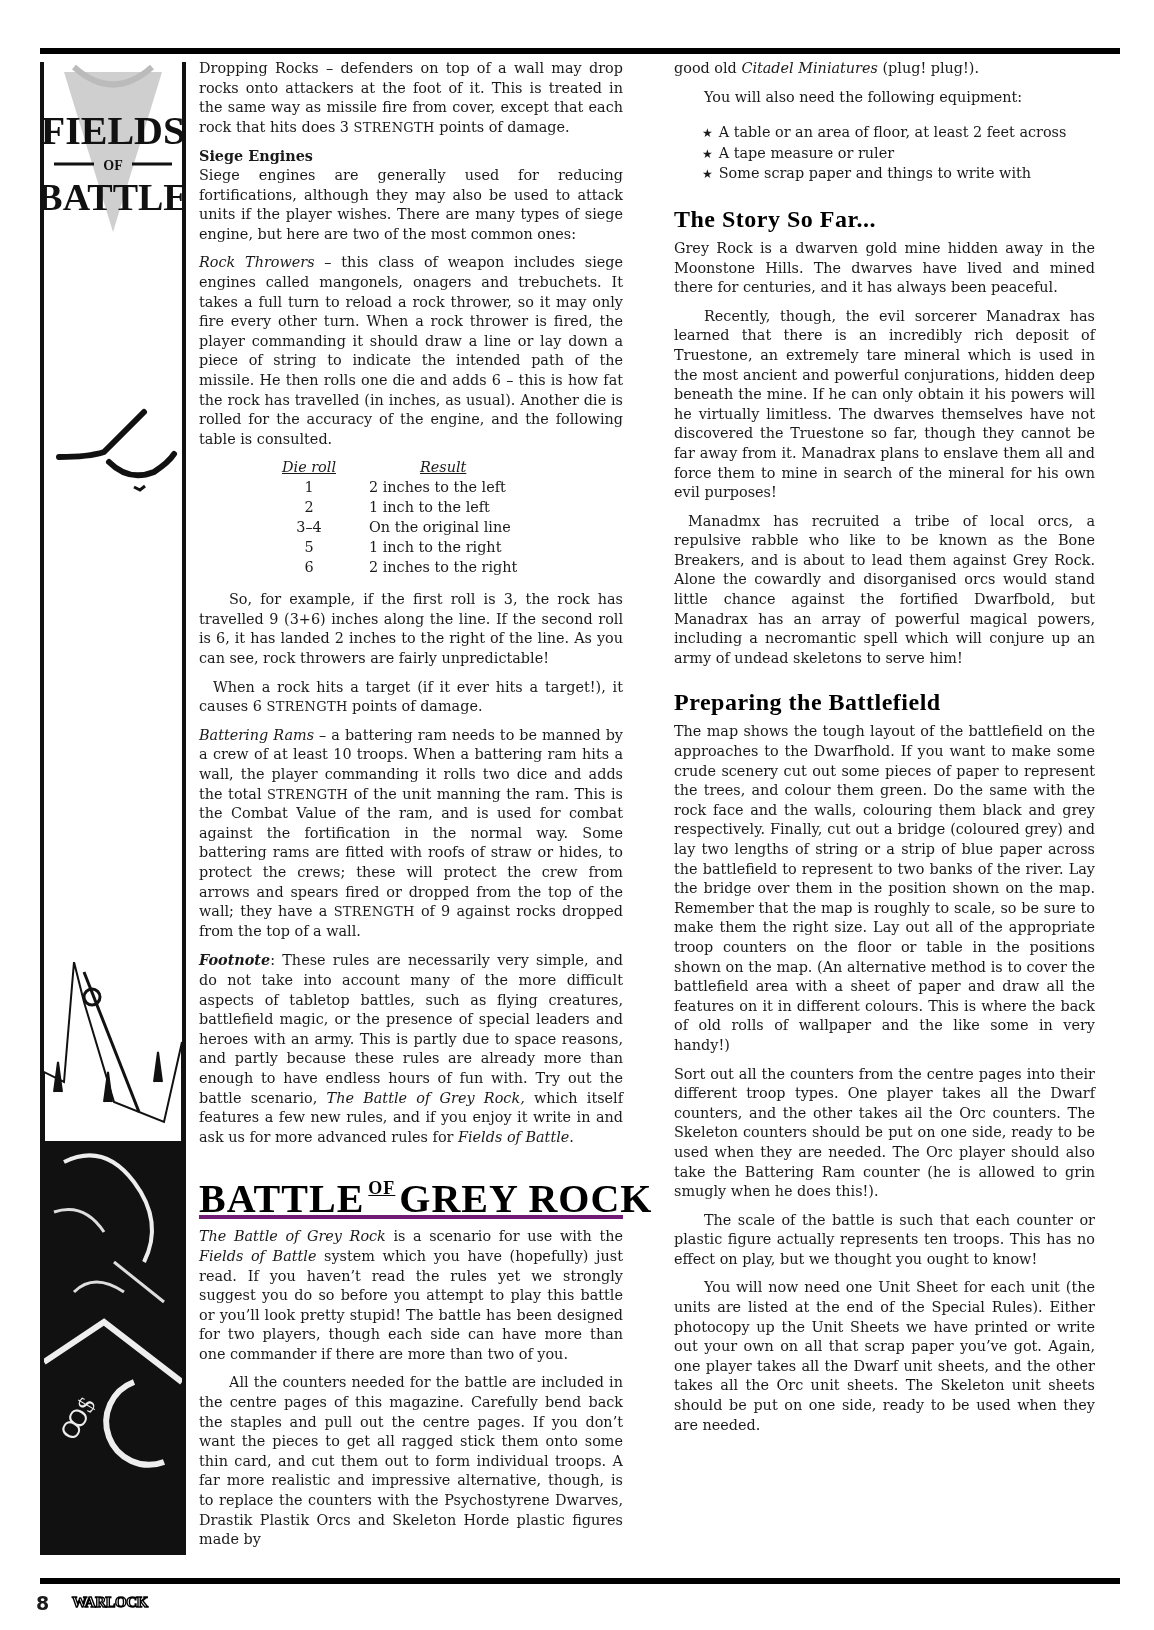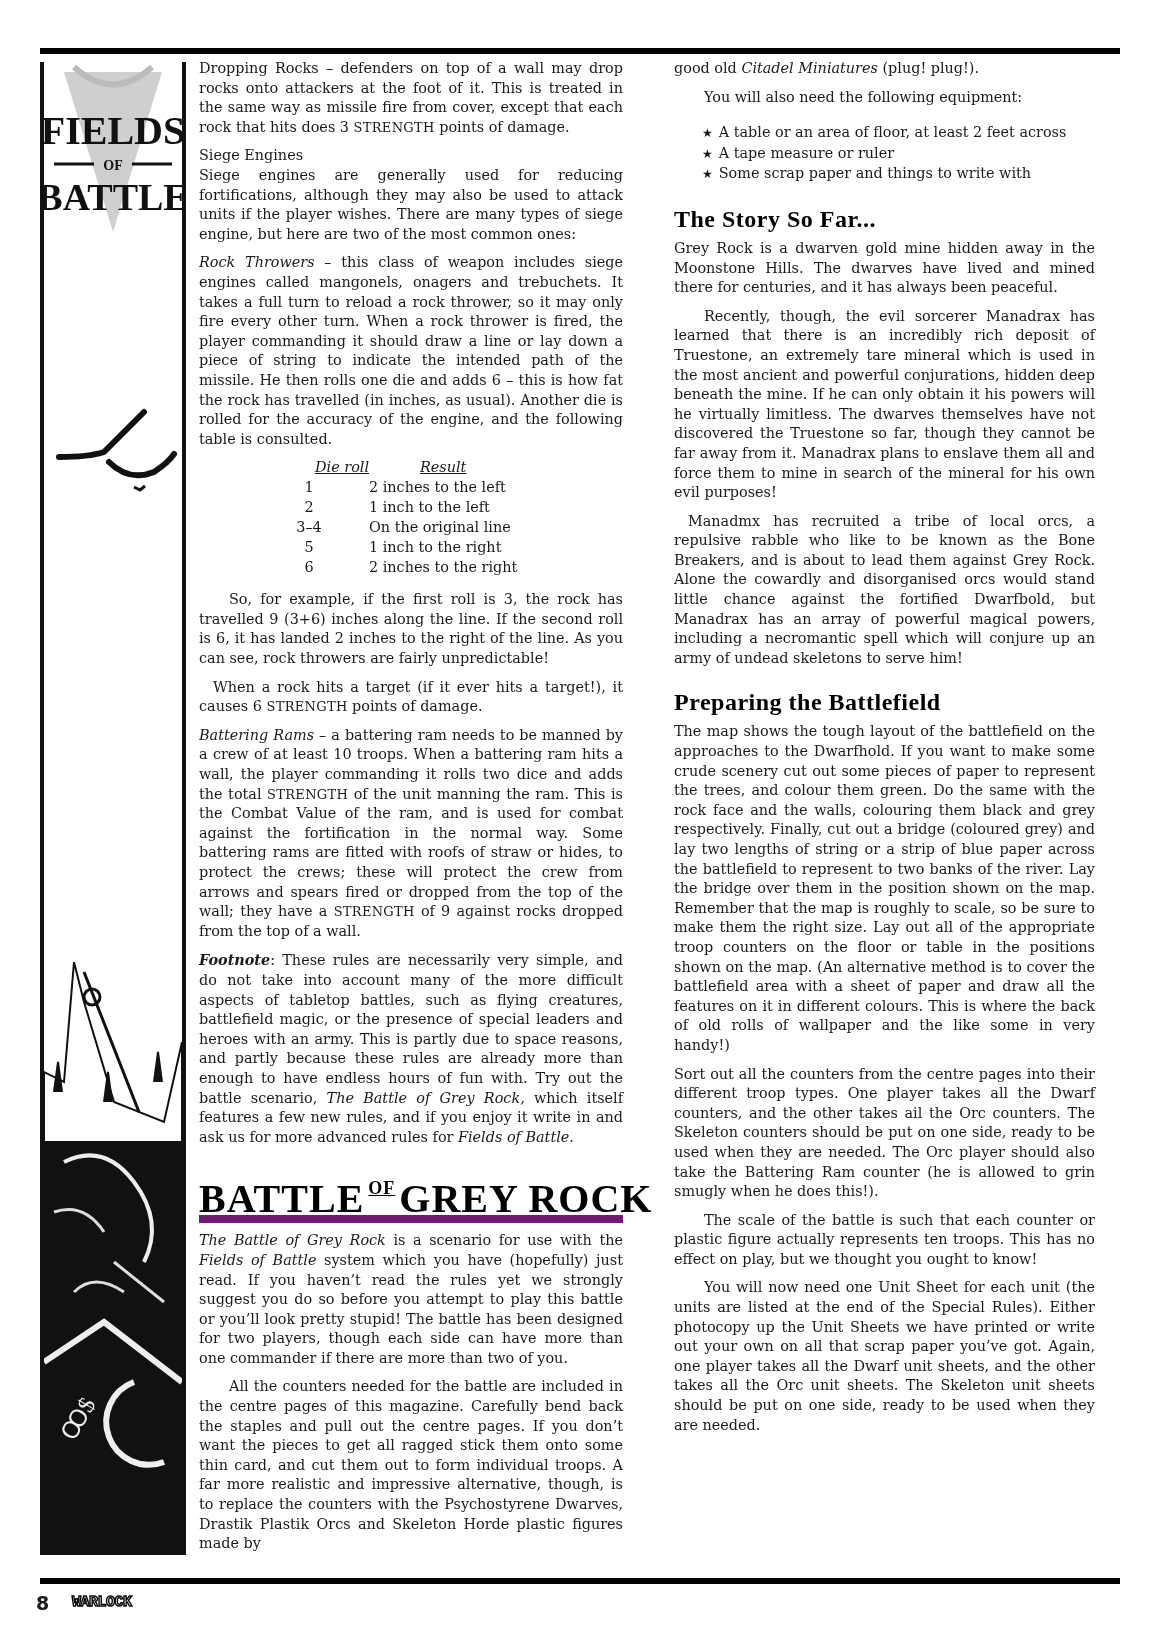--- a/index.html
+++ b/index.html
@@ -10,35 +10,35 @@
   .sidebar .logo{position:absolute;left:0;top:0;width:138px;height:180px;}
   .sidebar .birds{position:absolute;left:0;top:300px;width:138px;height:160px;}
   .sidebar .art{position:absolute;left:0;top:900px;width:138px;height:600px;background:#111;}
   .col{position:absolute;font-size:14.4px;line-height:19.6px;text-align:justify;}
   .col-left{left:199px;top:59px;width:424px;}
   .col-right{left:674px;top:59px;width:421px;}
   p{margin:0 0 9px 0;}
   .indent{text-indent:30px;}
   .indent-s{text-indent:14px;}
   .sc{font-variant:small-caps;font-size:13px;letter-spacing:.3px;}
-  .subhead{font-weight:normal;margin:0;}
+  .subhead{font-weight:bold;margin:0;}
   .dice-table{margin:8px 0 12px 50px;border-collapse:collapse;font-size:14.4px;}
   .dice-table th{font-weight:normal;font-style:italic;text-decoration:underline;text-align:center;padding:0;height:20px;}
   .dice-table td{padding:0;height:20px;}
   .dice-table td.roll{width:120px;text-align:center;}
-  .dice-table th.roll{text-align:right;font-style:italic;}
+  .dice-table th.roll{text-align:center;font-style:italic;}
   .h2{font-family:Liberation Serif, serif;font-weight:bold;font-size:24px;letter-spacing:.5px;margin:20px 0 6px 0;line-height:28px;color:#000;}
-  .banner{margin:18px 0 8px 0;border-bottom:8px solid #701a75;padding-bottom:2px;height:48px;font-family:"Liberation Serif",serif;font-weight:bold;font-size:40px;line-height:46px;letter-spacing:1px;color:#000;white-space:nowrap;}
+  .banner{margin:18px 0 8px 0;border-bottom:4px solid #701a75;padding-bottom:2px;height:48px;font-family:"Liberation Serif",serif;font-weight:bold;font-size:40px;line-height:46px;letter-spacing:1px;color:#000;white-space:nowrap;}
   .banner .of{font-size:18px;text-decoration:underline;vertical-align:18px;margin:0 4px;}
   .equip{margin:16px 0 6px 28px;}
   .equip li{list-style:none;margin:0;text-align:left;}
   .equip li::before{content:"\2605";margin-right:6px;font-size:12px;}
   .footer{position:absolute;left:36px;top:1592px;height:24px;}
   .page-num{position:absolute;left:0;top:0;font-family:"DejaVu Sans","Liberation Sans",sans-serif;font-weight:bold;font-size:19px;}
-  .mag-title{position:absolute;left:36px;top:2px;font-family:Liberation Mono, monospace;font-weight:bold;font-size:15px;letter-spacing:-.5px;color:#fff;-webkit-text-stroke:1.4px #000;text-transform:uppercase;}
+  .mag-title{position:absolute;left:36px;top:2px;font-family:Liberation Serif, serif;font-weight:bold;font-size:15px;letter-spacing:-.5px;color:#fff;-webkit-text-stroke:1.4px #000;text-transform:uppercase;}
 </style>
 </head>
 <body>
 
 <div class="rule-top"></div>
 
 <aside class="sidebar">
   <svg class="logo" viewBox="0 0 138 180">
     <path d="M20 10 L118 10 L69 170 Z" fill="#cfcfcf"></path>
     <path d="M30 5 Q69 40 108 5" stroke="#bbb" stroke-width="6" fill="none"></path>

